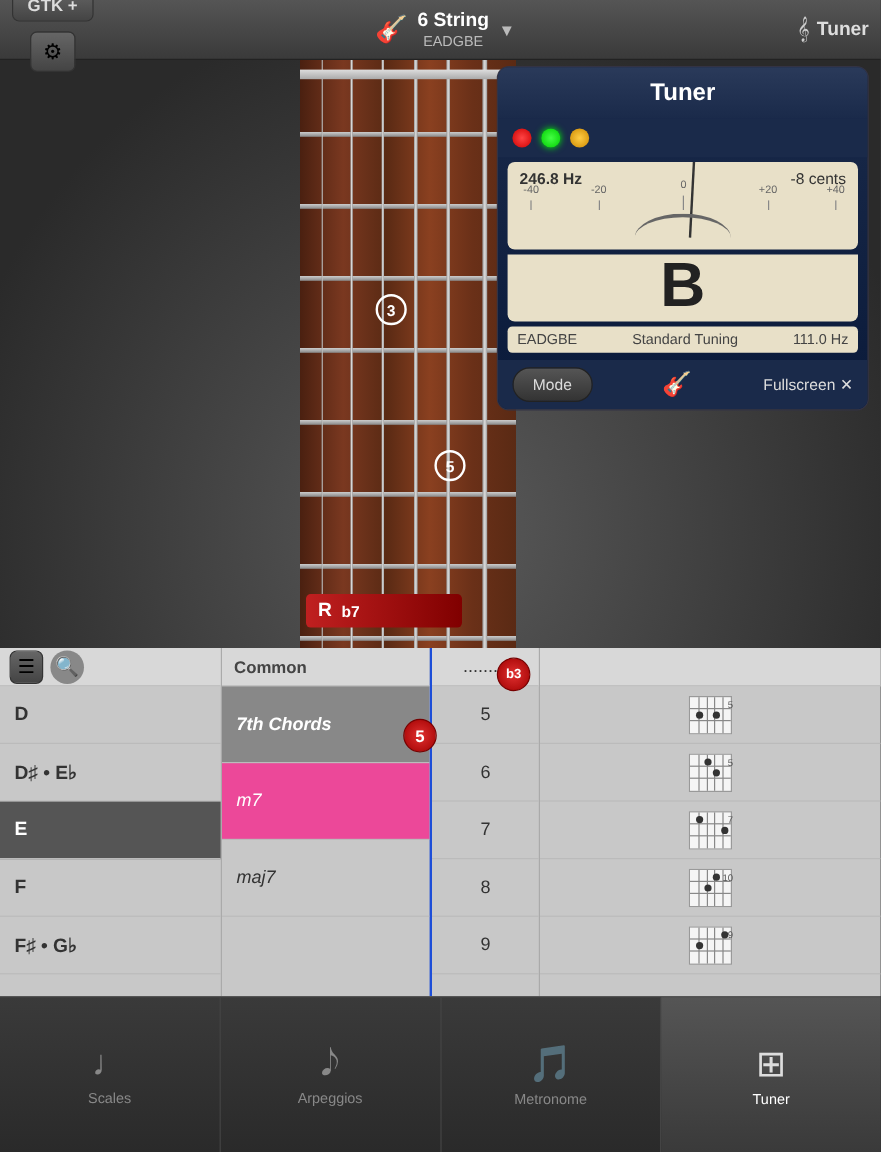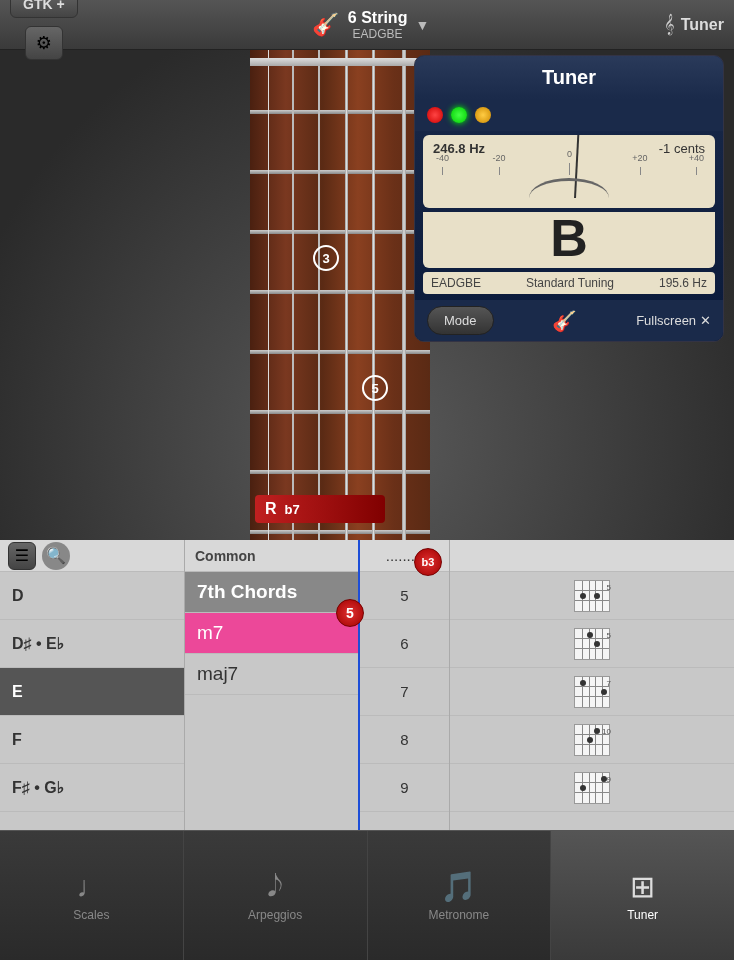--- a/index.html
+++ b/index.html
@@ -362,28 +362,29 @@
       background: #d8d8d8;
       display: flex;
       align-items: center;
       padding: 0 10px;
       font-size: 14px;
       font-weight: bold;
       color: #444;
       border-bottom: 1px solid #bbb;
     }
     .chord-type-item {
-      height: 41px;
+      height: 64px;
       display: flex;
       align-items: center;
       padding: 0 12px;
-      font-size: 19px;
+      font-size: 15px;
       color: #333;
       border-bottom: 1px solid #bbb;
       cursor: pointer;
+      font-style: italic;
     }
     .chord-type-item.selected {
       background: #ec4899;
       color: #fff;
     }
     .chord-type-item.header-row {
       background: #888;
       color: #fff;
       font-weight: bold;
     }
@@ -615,21 +616,21 @@
 
 <div class="tuner-panel">
   <div class="tuner-title">Tuner</div>
   <div class="tuner-lights">
     <div class="tuner-light red"></div>
     <div class="tuner-light green"></div>
     <div class="tuner-light yellow"></div>
   </div>
   <div class="tuner-meter">
     <div class="tuner-hz-display">246.8 Hz</div>
-    <div class="tuner-cents">-1 cents</div>
+    <div class="tuner-cents">-8 cents</div>
 
     <div class="scale-ticks">
       <div class="tick" style="left: 5%; height: 8px;">
           <span class="tick-label">-40</span>
         </div>
       <div class="tick" style="left: 25%; height: 8px;">
           <span class="tick-label">-20</span>
         </div>
       <div class="tick" style="left: 50%; height: 12px;">
           <span class="tick-label">0</span>
@@ -644,21 +645,21 @@
 
     <div class="tuner-needle" style="left: 52%; bottom: 10px;"></div>
     <div class="tuner-arc"></div>
   </div>
   <div class="tuner-note">
     <div class="tuner-note-name">B</div>
   </div>
   <div class="tuner-info">
     <span>EADGBE</span>
     <span>Standard Tuning</span>
-    <span>195.6 Hz</span>
+    <span>111.0 Hz</span>
   </div>
   <div class="tuner-bottom">
     <button class="mode-btn">Mode</button>
     <span class="tuner-icon-small">🎸</span>
     <div class="fullscreen-btn">
       <span>Fullscreen</span>
       <span>✕</span>
     </div>
   </div>
 </div>

